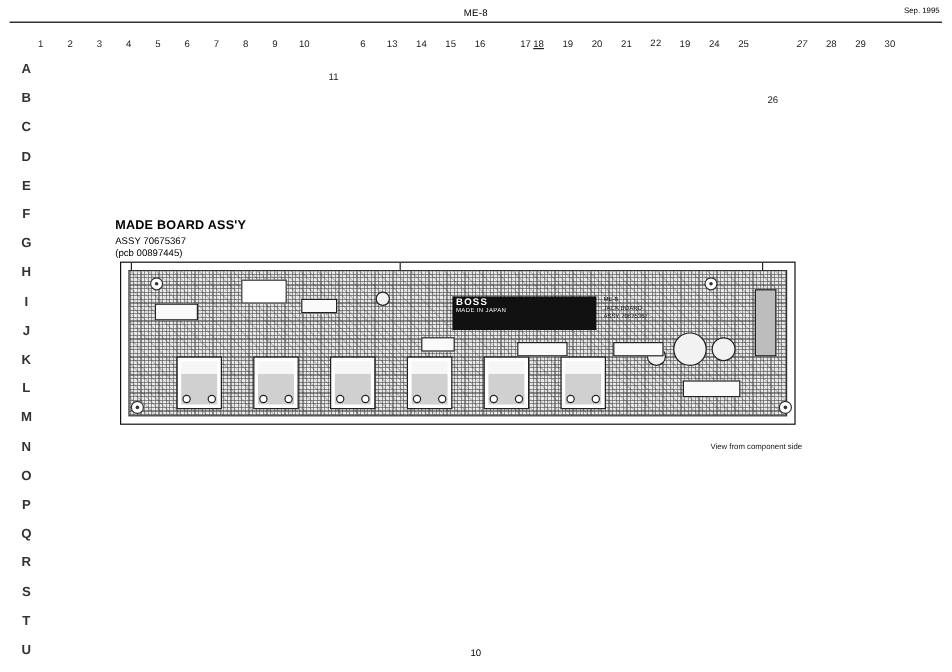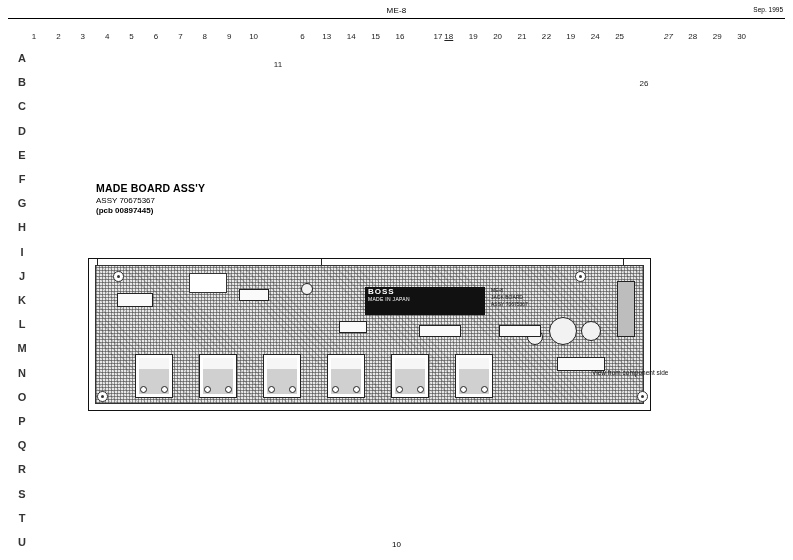--- a/index.html
+++ b/index.html
@@ -84,31 +84,29 @@
     font-weight: bold;
     letter-spacing: 0.2px;
     margin-bottom: 2px;
   }
   .titleblock .t2 {
     font-size: 8px;
     margin-bottom: 1px;
   }
   .titleblock .t3 {
     font-size: 8px;
-    font-weight: bold;
   }
 
   
   .pcb-wrap {
     position: absolute;
-    left: 88px;
+    left: 100px;
     top: 218px;
     width: 563px;
-    height: 153px;
-    margin-top: 40px;
+    height: 136px;
   }
   .pcb-frame {
     position: absolute;
     inset: 0;
     border: 1px solid #111;
     background: #ffffff;
     overflow: hidden;
   }
   
   .pcb-board {

